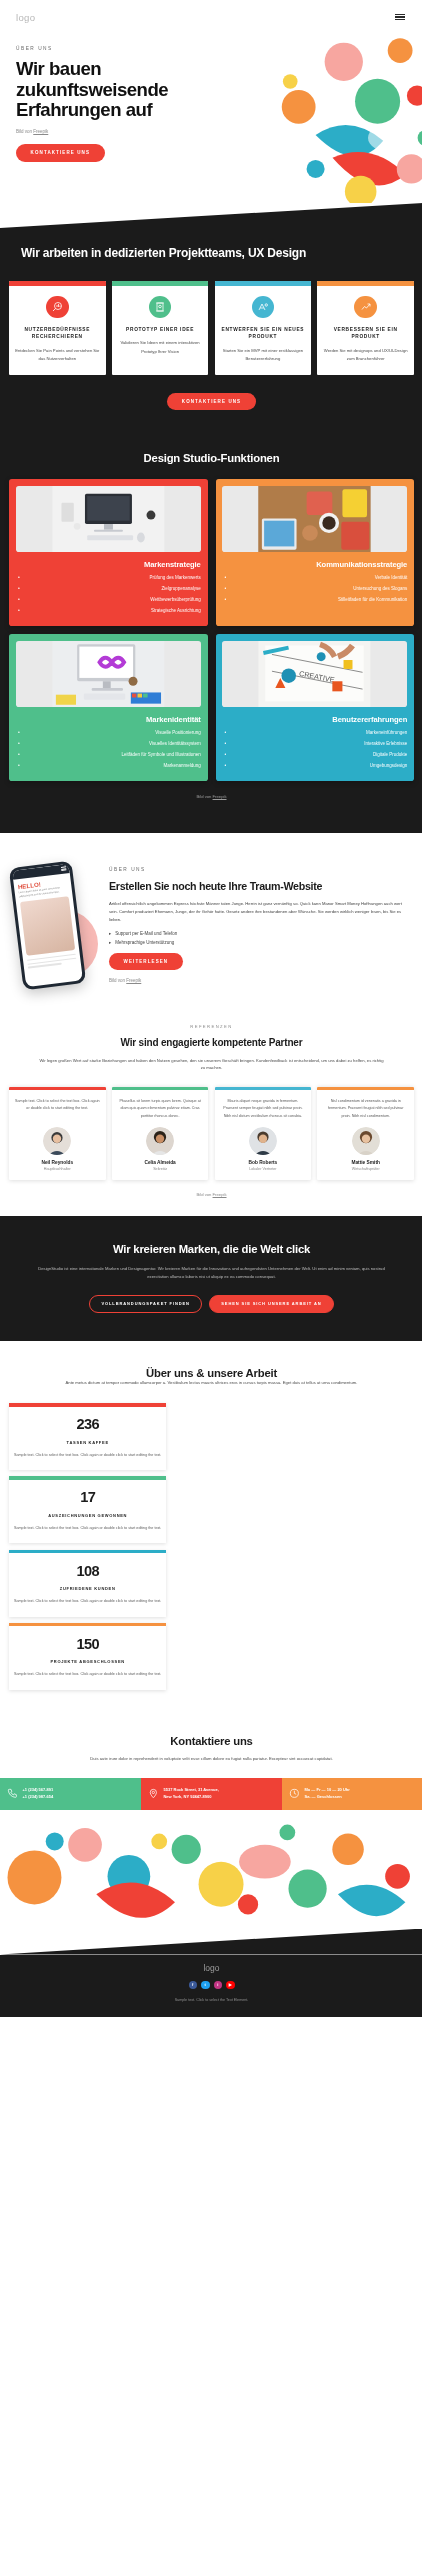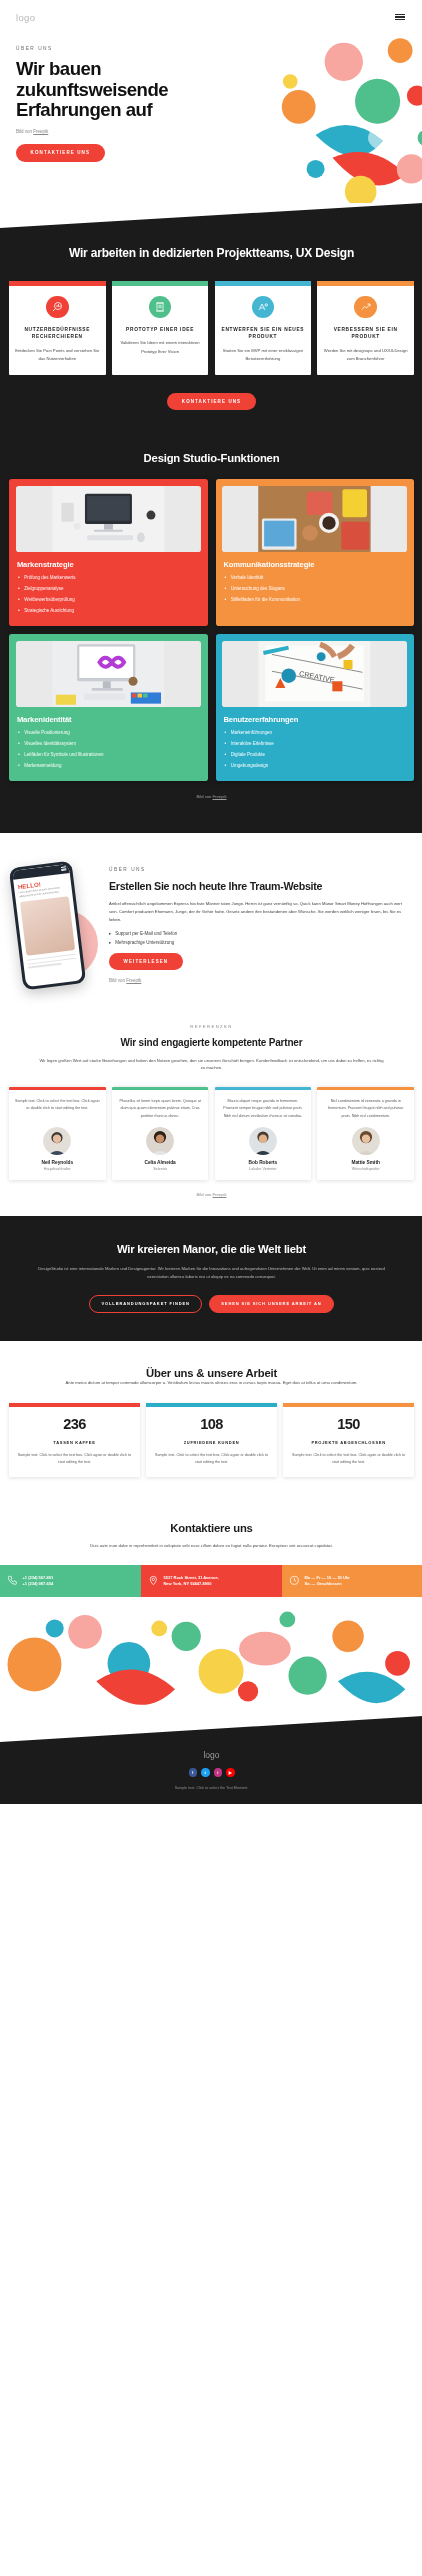--- a/index.html
+++ b/index.html
@@ -54,21 +54,21 @@
     clip-path:polygon(0 0, 423px 0, 423px 0px, 0 25px);
   }
 
   
   .dark {
     background:#1b1b1b; color:#fff; position:relative;
     padding:0 0 32px 0;
   }
   .dark-pad { padding-top:43px; }
   .sec-title {
-    text-align:center; font-size:12px; line-height:1.3; font-weight:700;
+    font-size:12px; line-height:1.3; font-weight:700;
     letter-spacing:-0.2px; padding:0 21px;
   }
   .proc-grid {
     display:flex; gap:6.2px; padding:19px 9px 0 9px; align-items:stretch;
   }
   .proc-card {
     flex:1; background:#fff; color:#1c1c1c; border-radius:1.1px;
     overflow:hidden; display:flex; flex-direction:column;
   }
   .proc-bar { height:5px; }
@@ -81,21 +81,21 @@
   .proc-h {
     font-size:4.8px; font-weight:700; letter-spacing:0.7px;
     line-height:1.55; text-transform:uppercase; margin-bottom:6.2px;
   }
   .proc-t { font-size:4.2px; line-height:2.0; color:#4a4a4a; }
   .dark-cta { text-align:center; margin-top:18px; }
 
   
   .features { background:#1b1b1b; padding:10px 0 34px 0; }
   .feat-title { text-align:center; font-size:11.3px; font-weight:700; color:#fff; letter-spacing:-0.2px; margin-bottom:14.6px; }
-  .feat-grid { display:flex; flex-wrap:wrap; gap:8px; padding:0 9px; }
+  .feat-grid { display:flex; flex-wrap:wrap; gap:8px; padding:0 9px;text-align:right; }
   .feat-card {
     width:calc(50% - 4px); border-radius:2.8px; padding:6.8px;
     color:#fff; box-shadow:0 1.1px 5.6px rgba(0,0,0,.25);
   }
   .feat-photo {
     height:66px; border-radius:2.8px; background:#e9e9e9;
     overflow:hidden; position:relative;
   }
   .feat-h { font-size:7.6px; font-weight:700; margin:8px 0 6.2px 1.1px; letter-spacing:-0.1px; }
   .feat-list { list-style:none; padding-left:2.3px; }
@@ -184,21 +184,21 @@
   .btn-solid {
     display:inline-block; background:#ef4136; color:#fff; border:0.8px solid #ef4136;
     font-size:4px; letter-spacing:0.9px; font-weight:700; padding:5.6px 11.3px;
     border-radius:22.5px; text-transform:uppercase; cursor:pointer;
   }
 
   
   .stats { background:#fff; padding:26px 9px 26px 9px; }
   .stats-title { text-align:center; font-size:11.3px; font-weight:700; letter-spacing:-0.2px; }
   .stats-sub { text-align:center; font-size:4.2px; line-height:1.95; color:#4a4a4a; padding:0 32px; margin-bottom:16px; }
-  .stats-grid { display:flex; gap:6.2px; align-items:flex-start; }
+  .stats-grid { display:flex; gap:6.2px; align-items:flex-start;flex-direction:column; }
   .stat-card {
     flex:1; background:#fff; box-shadow:0 0.6px 4px rgba(0,0,0,.13);
     text-align:center; overflow:hidden;
   }
   .stat-bar { height:3.4px; }
   .stat-num { font-size:14.6px; font-weight:700; letter-spacing:-0.6px; padding:9.6px 0 7.3px 0; }
   .stat-label { font-size:4px; font-weight:700; letter-spacing:0.7px; text-transform:uppercase; line-height:1.7; padding:0 3.4px 5.6px 3.4px; }
   .stat-text { font-size:3.7px; line-height:1.9; color:#5d5d5d; padding:0 5px 11.3px 5px; }
 
   
@@ -558,40 +558,46 @@
         <div class="testi-role">Wirtschaftsprüfer</div>
       </div>
 
     </div>
     <div class="testi-credit">
       <span>Bild von </span><a href="#" style="text-decoration:underline">Freepik</a>
     </div>
   </div>
 
   <div class="brands">
-    <h2 class="brands-title">Wir kreieren Manor, die die Welt liebt</h2>
+    <h2 class="brands-title">Wir kreieren Marken, die die Welt click</h2>
     <p class="brands-p">DesignStudio ist eine internationale Marken und Designagentur. Wir kreieren Marken für die Innovations und aufregendsten Unternehmen der Welt. Ut enim ad minim veniam, quis nostrud exercitation ullamco laboris nisi ut aliquip ex ea commodo consequat.</p>
     <div class="brands-btns">
       <button class="btn-outline">VOLLBRANDUNGSPAKET FINDEN</button>
       <button class="btn-solid">SEHEN SIE SICH UNSERE ARBEIT AN</button>
     </div>
   </div>
 
   <div class="stats">
     <h2 class="stats-title">Über uns &amp; unsere Arbeit</h2>
     <p class="stats-sub">Ante metus dictum at tempor commodo ullamcorper a. Vestibulum lectus mauris ultrices eros in cursus turpis massa. Eget duis at tellus at urna condimentum.</p>
     <div class="stats-grid">
 
       <div class="stat-card">
         <div class="stat-bar" style="background:#ef4136"></div>
         <div class="stat-num">236</div>
         <div class="stat-label">TASSEN KAFFEE</div>
         <div class="stat-text">Sample text. Click to select the text box. Click again or double click to start editing the text.</div>
       </div>
 
+      <div class="stat-card">
+        <div class="stat-bar" style="background:#4fbf8b"></div>
+        <div class="stat-num">17</div>
+        <div class="stat-label">AUSZEICHNUNGEN GEWONNEN</div>
+        <div class="stat-text">Sample text. Click to select the text box. Click again or double click to start editing the text.</div>
+      </div>
 
       <div class="stat-card">
         <div class="stat-bar" style="background:#2cadc7"></div>
         <div class="stat-num">108</div>
         <div class="stat-label">ZUFRIEDENE KUNDEN</div>
         <div class="stat-text">Sample text. Click to select the text box. Click again or double click to start editing the text.</div>
       </div>
 
       <div class="stat-card">
         <div class="stat-bar" style="background:#f59240"></div>

